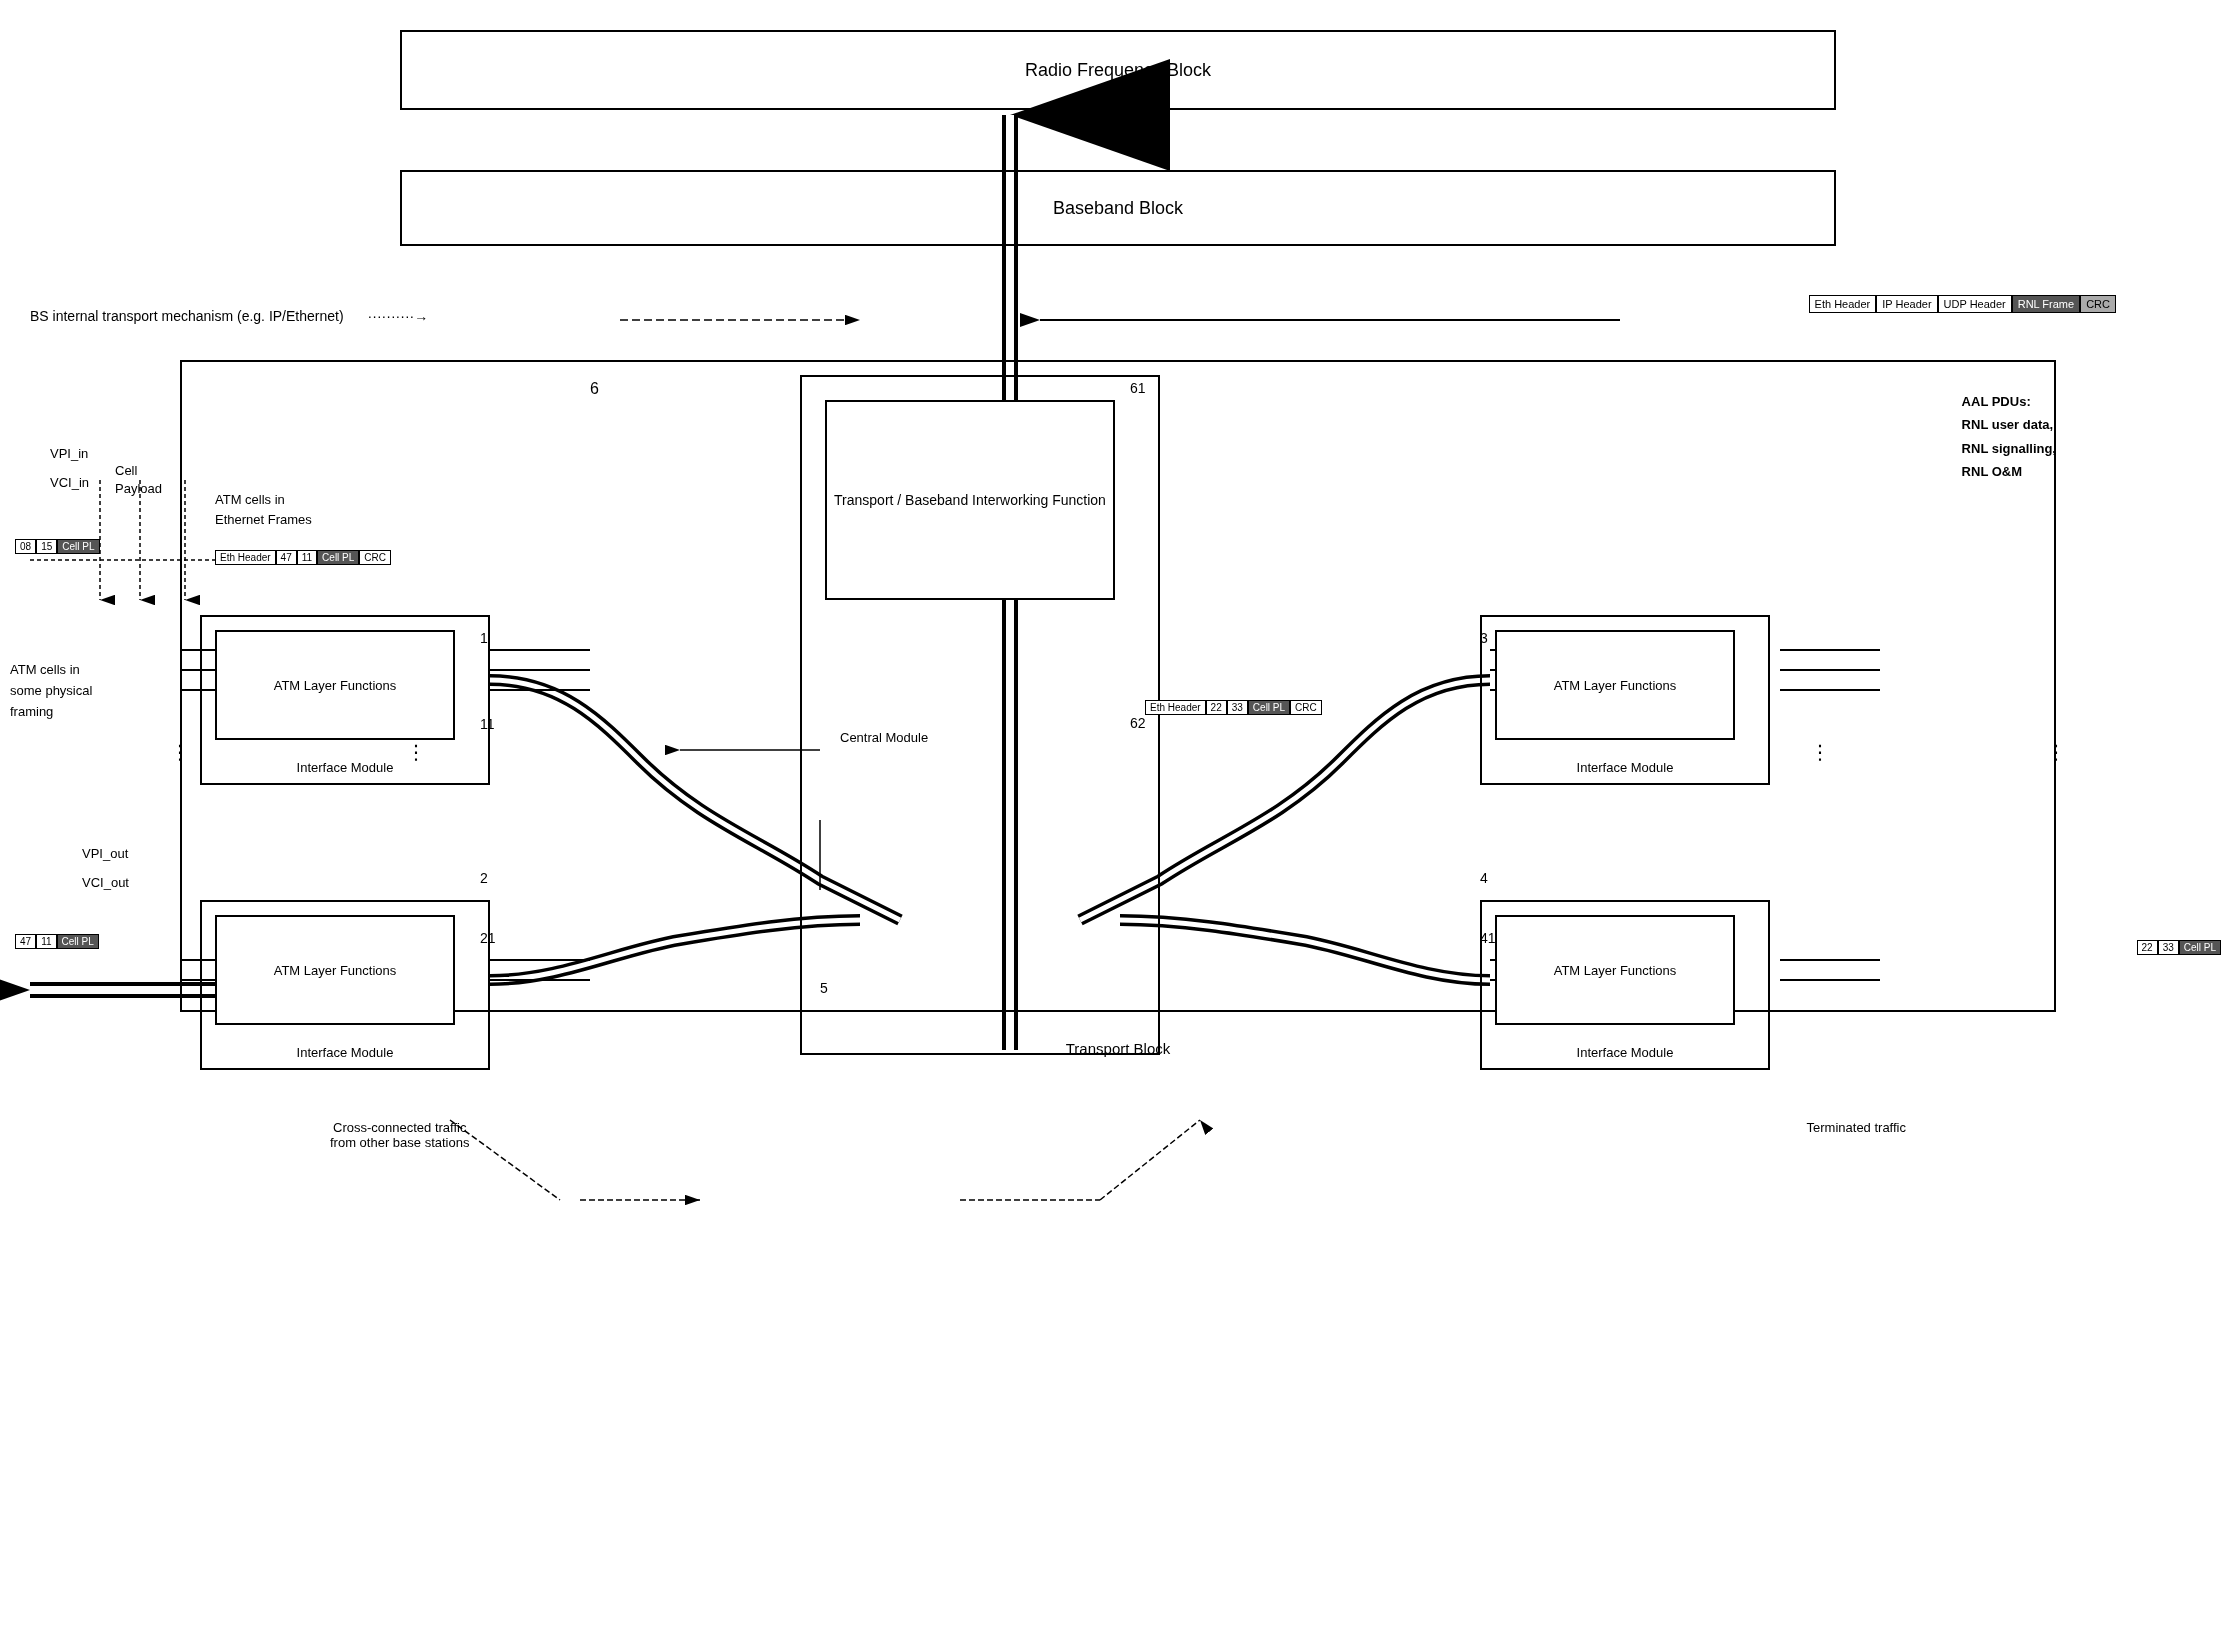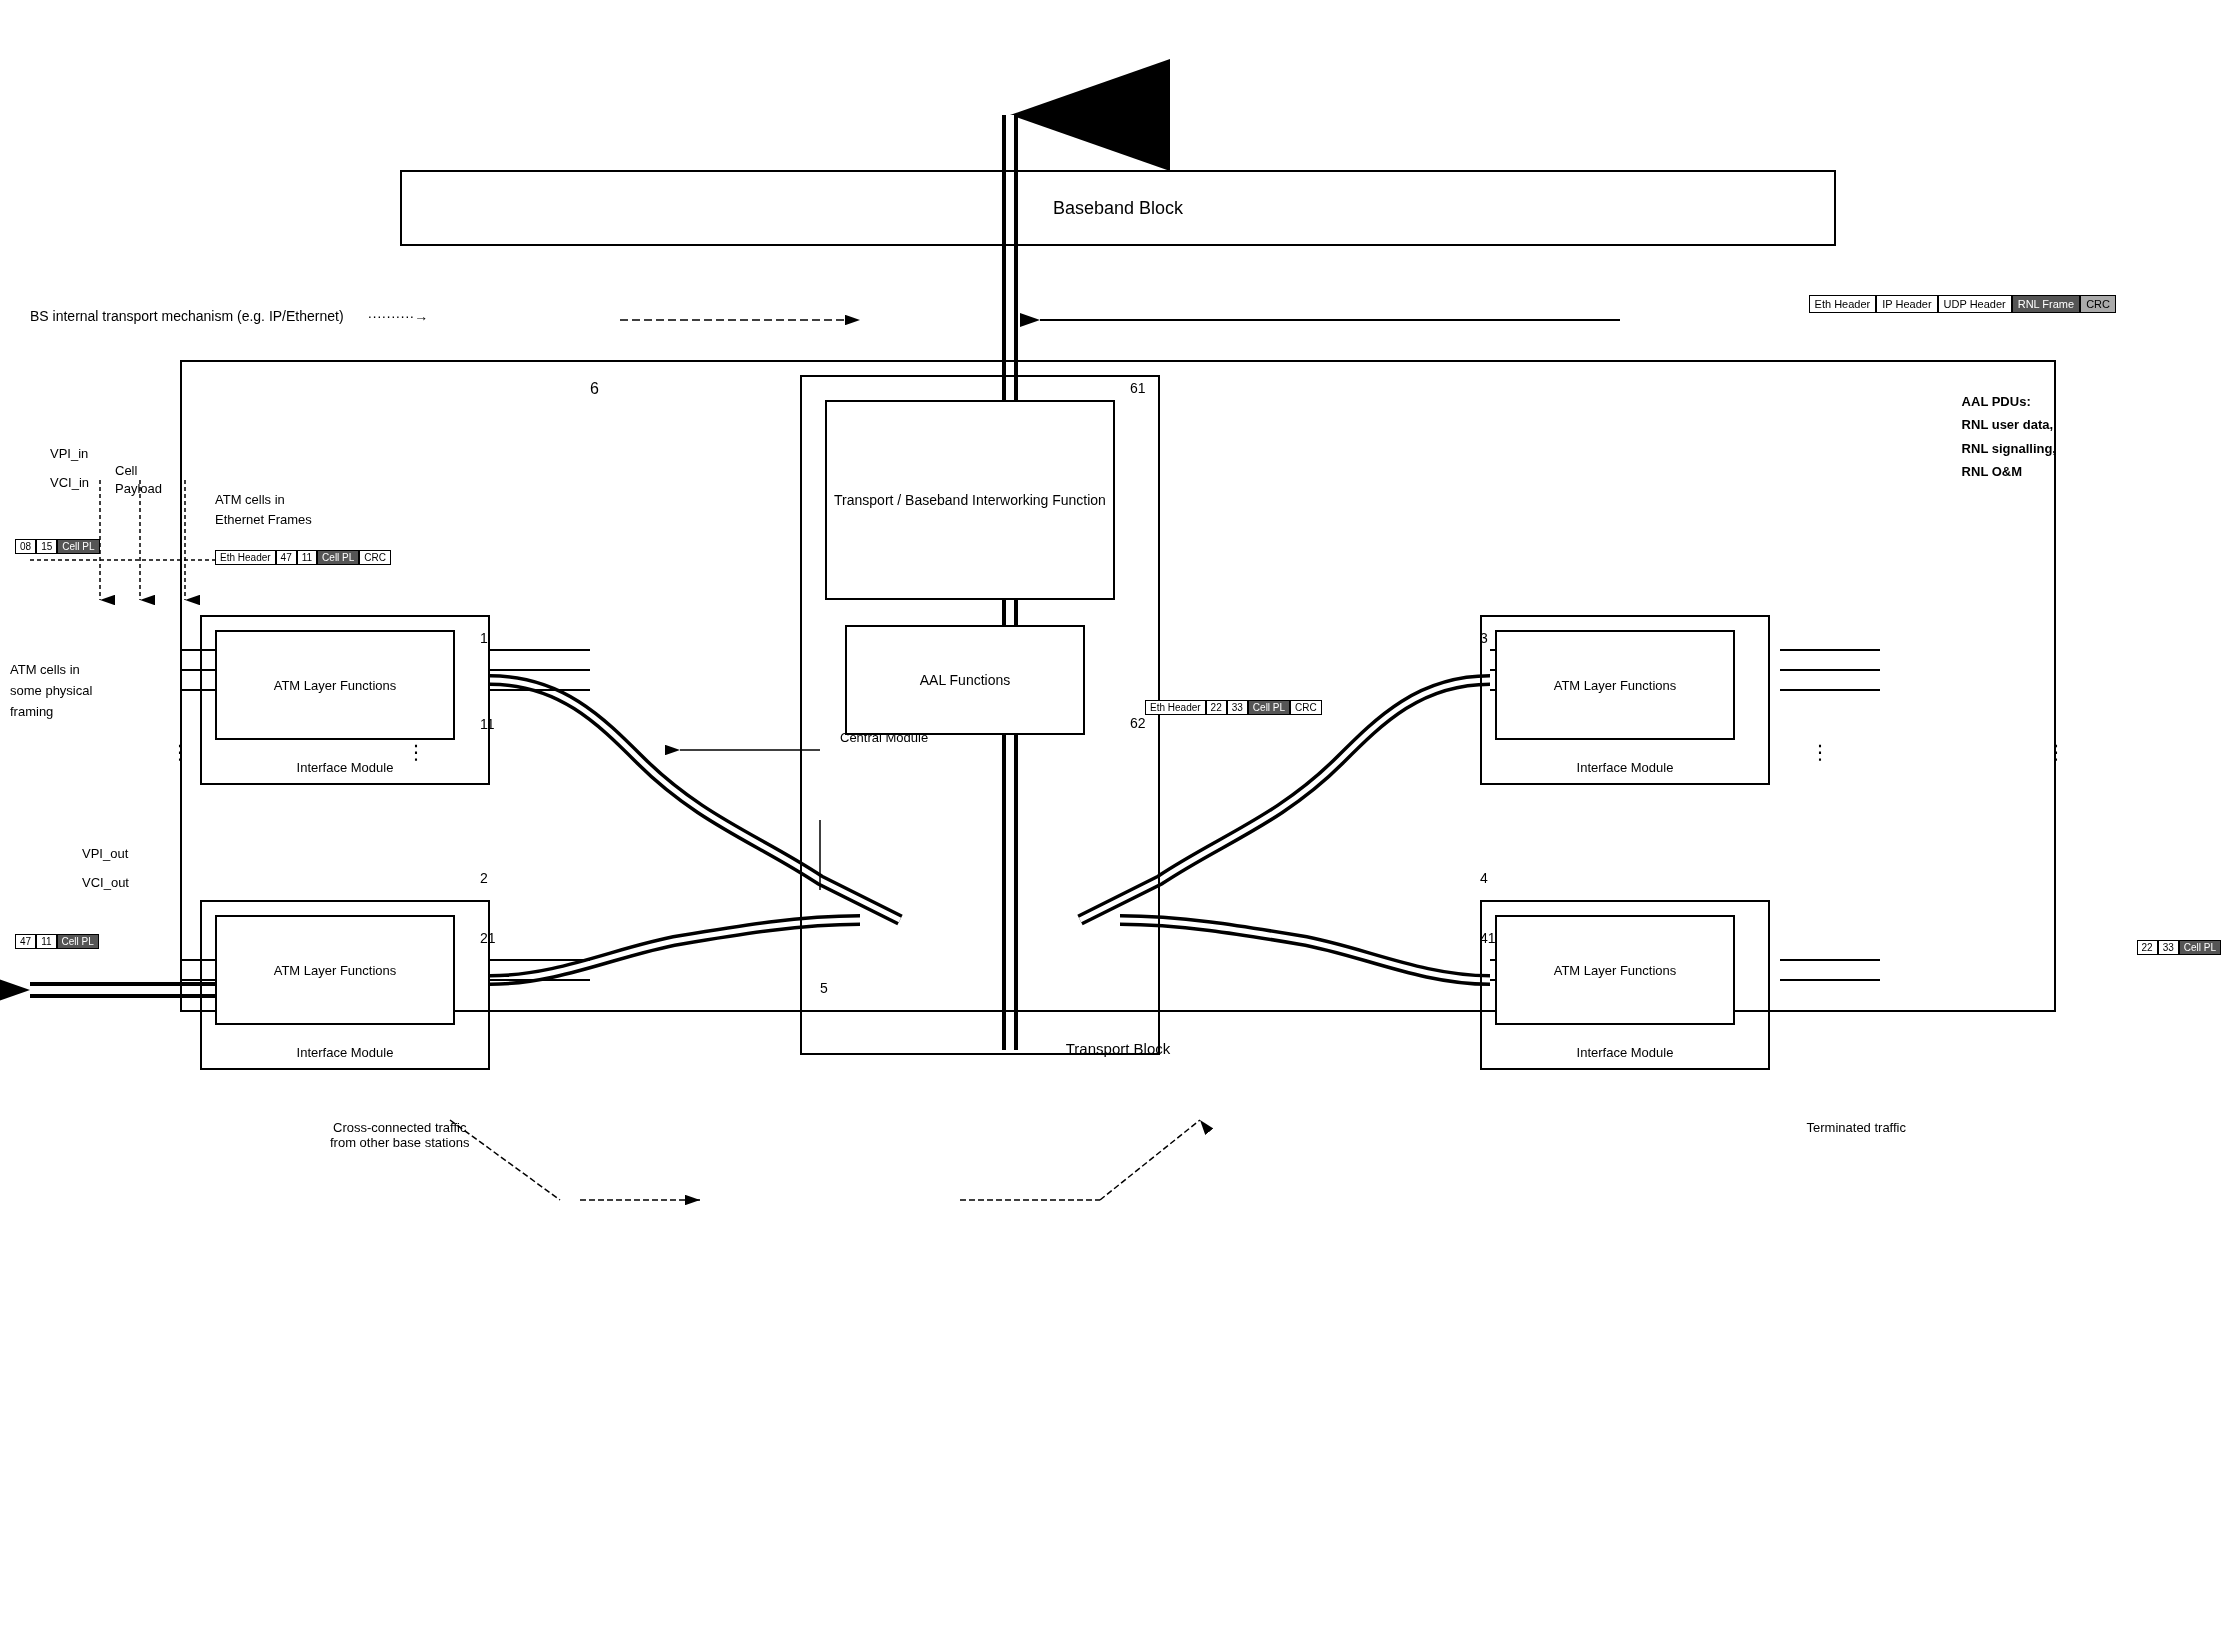--- a/index.html
+++ b/index.html
@@ -200,20 +200,23 @@
 
     <line x1="820" y1="820" x2="820" y2="890" stroke="#000" stroke-width="1.5"></line>
 
     <line x1="450" y1="1120" x2="560" y2="1200" stroke="#000" stroke-width="1.5" stroke-dasharray="6,3"></line>
     <line x1="580" y1="1200" x2="700" y2="1200" stroke="#000" stroke-width="1.5" stroke-dasharray="6,3" marker-end="url(#arr-right)"></line>
     <line x1="960" y1="1200" x2="1100" y2="1200" stroke="#000" stroke-width="1.5" stroke-dasharray="6,3"></line>
     <line x1="1100" y1="1200" x2="1200" y2="1120" stroke="#000" stroke-width="1.5" stroke-dasharray="6,3" marker-end="url(#arr-up)"></line>
 
   </svg>
 
+  <div class="rf-block">
+    <span>Radio Frequency Block</span>
+  </div>
 
   <div class="baseband-block">
     <span>Baseband Block</span>
   </div>
 
   <div class="bs-transport-label" style="top:308px; left:30px; font-size:14px; display:flex; align-items:center; gap:24px;">
     <span>BS internal transport mechanism (e.g. IP/Ethernet)</span>
     <span style="border:none; font-size:14px;">··········→</span>
   </div>
 
@@ -236,23 +239,20 @@
   </div>
 
   <div style="position:absolute; top:730px; left:840px; font-size:13px;">
     <span>Central Module</span>
   </div>
 
   <div style="position:absolute; top:400px; left:825px; width:290px; height:200px; border:2px solid #000; display:flex; align-items:center; justify-content:center; text-align:center; font-size:14px; background:#fff;">
     <span>Transport / Baseband Interworking Function</span>
   </div>
 
-  <div style="position:absolute; top:625px; left:845px; width:240px; height:110px; border:2px solid #000; display:flex; align-items:center; justify-content:center; text-align:center; font-size:14px; background:#fff;">
-    <span>AAL Functions</span>
-  </div>
 
 
   <div style="position:absolute; top:380px; left:590px; font-size:16px;">6</div>
   <div style="position:absolute; top:630px; left:480px; font-size:14px;">1</div>
   <div style="position:absolute; top:716px; left:480px; font-size:14px;">11</div>
   <div style="position:absolute; top:870px; left:480px; font-size:14px;">2</div>
   <div style="position:absolute; top:930px; left:480px; font-size:14px;">21</div>
   <div style="position:absolute; top:380px; left:1130px; font-size:14px;">61</div>
   <div style="position:absolute; top:715px; left:1130px; font-size:14px;">62</div>
   <div style="position:absolute; top:630px; left:1480px; font-size:14px;">3</div>

